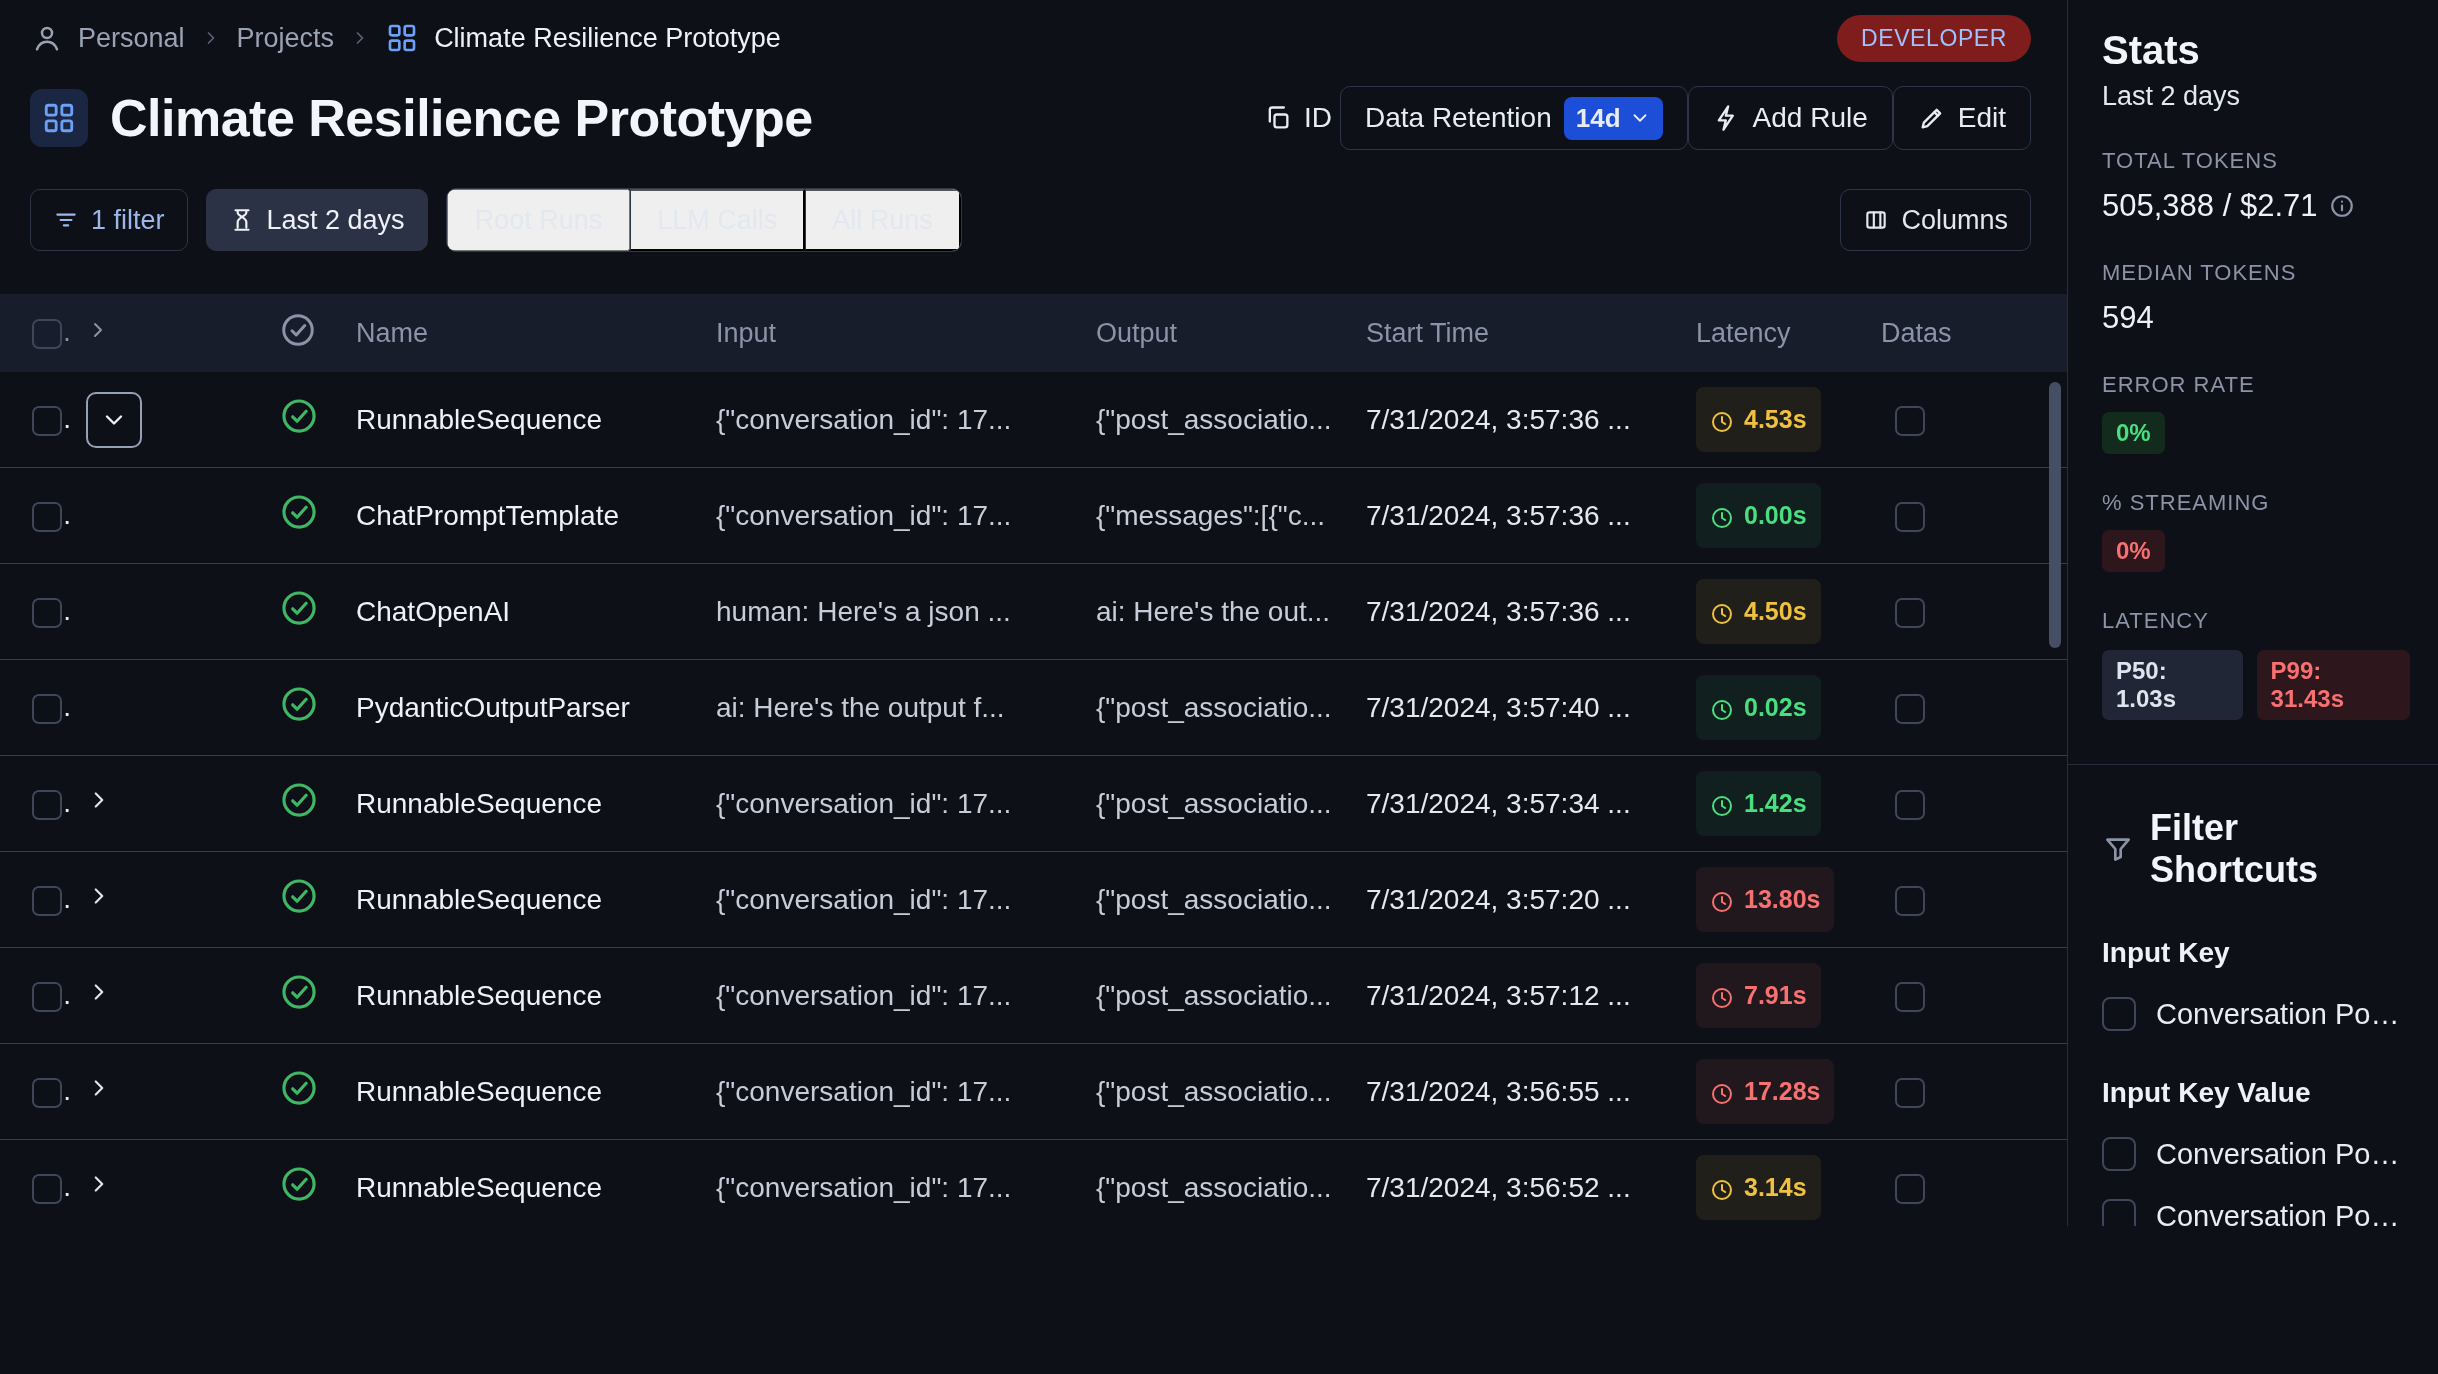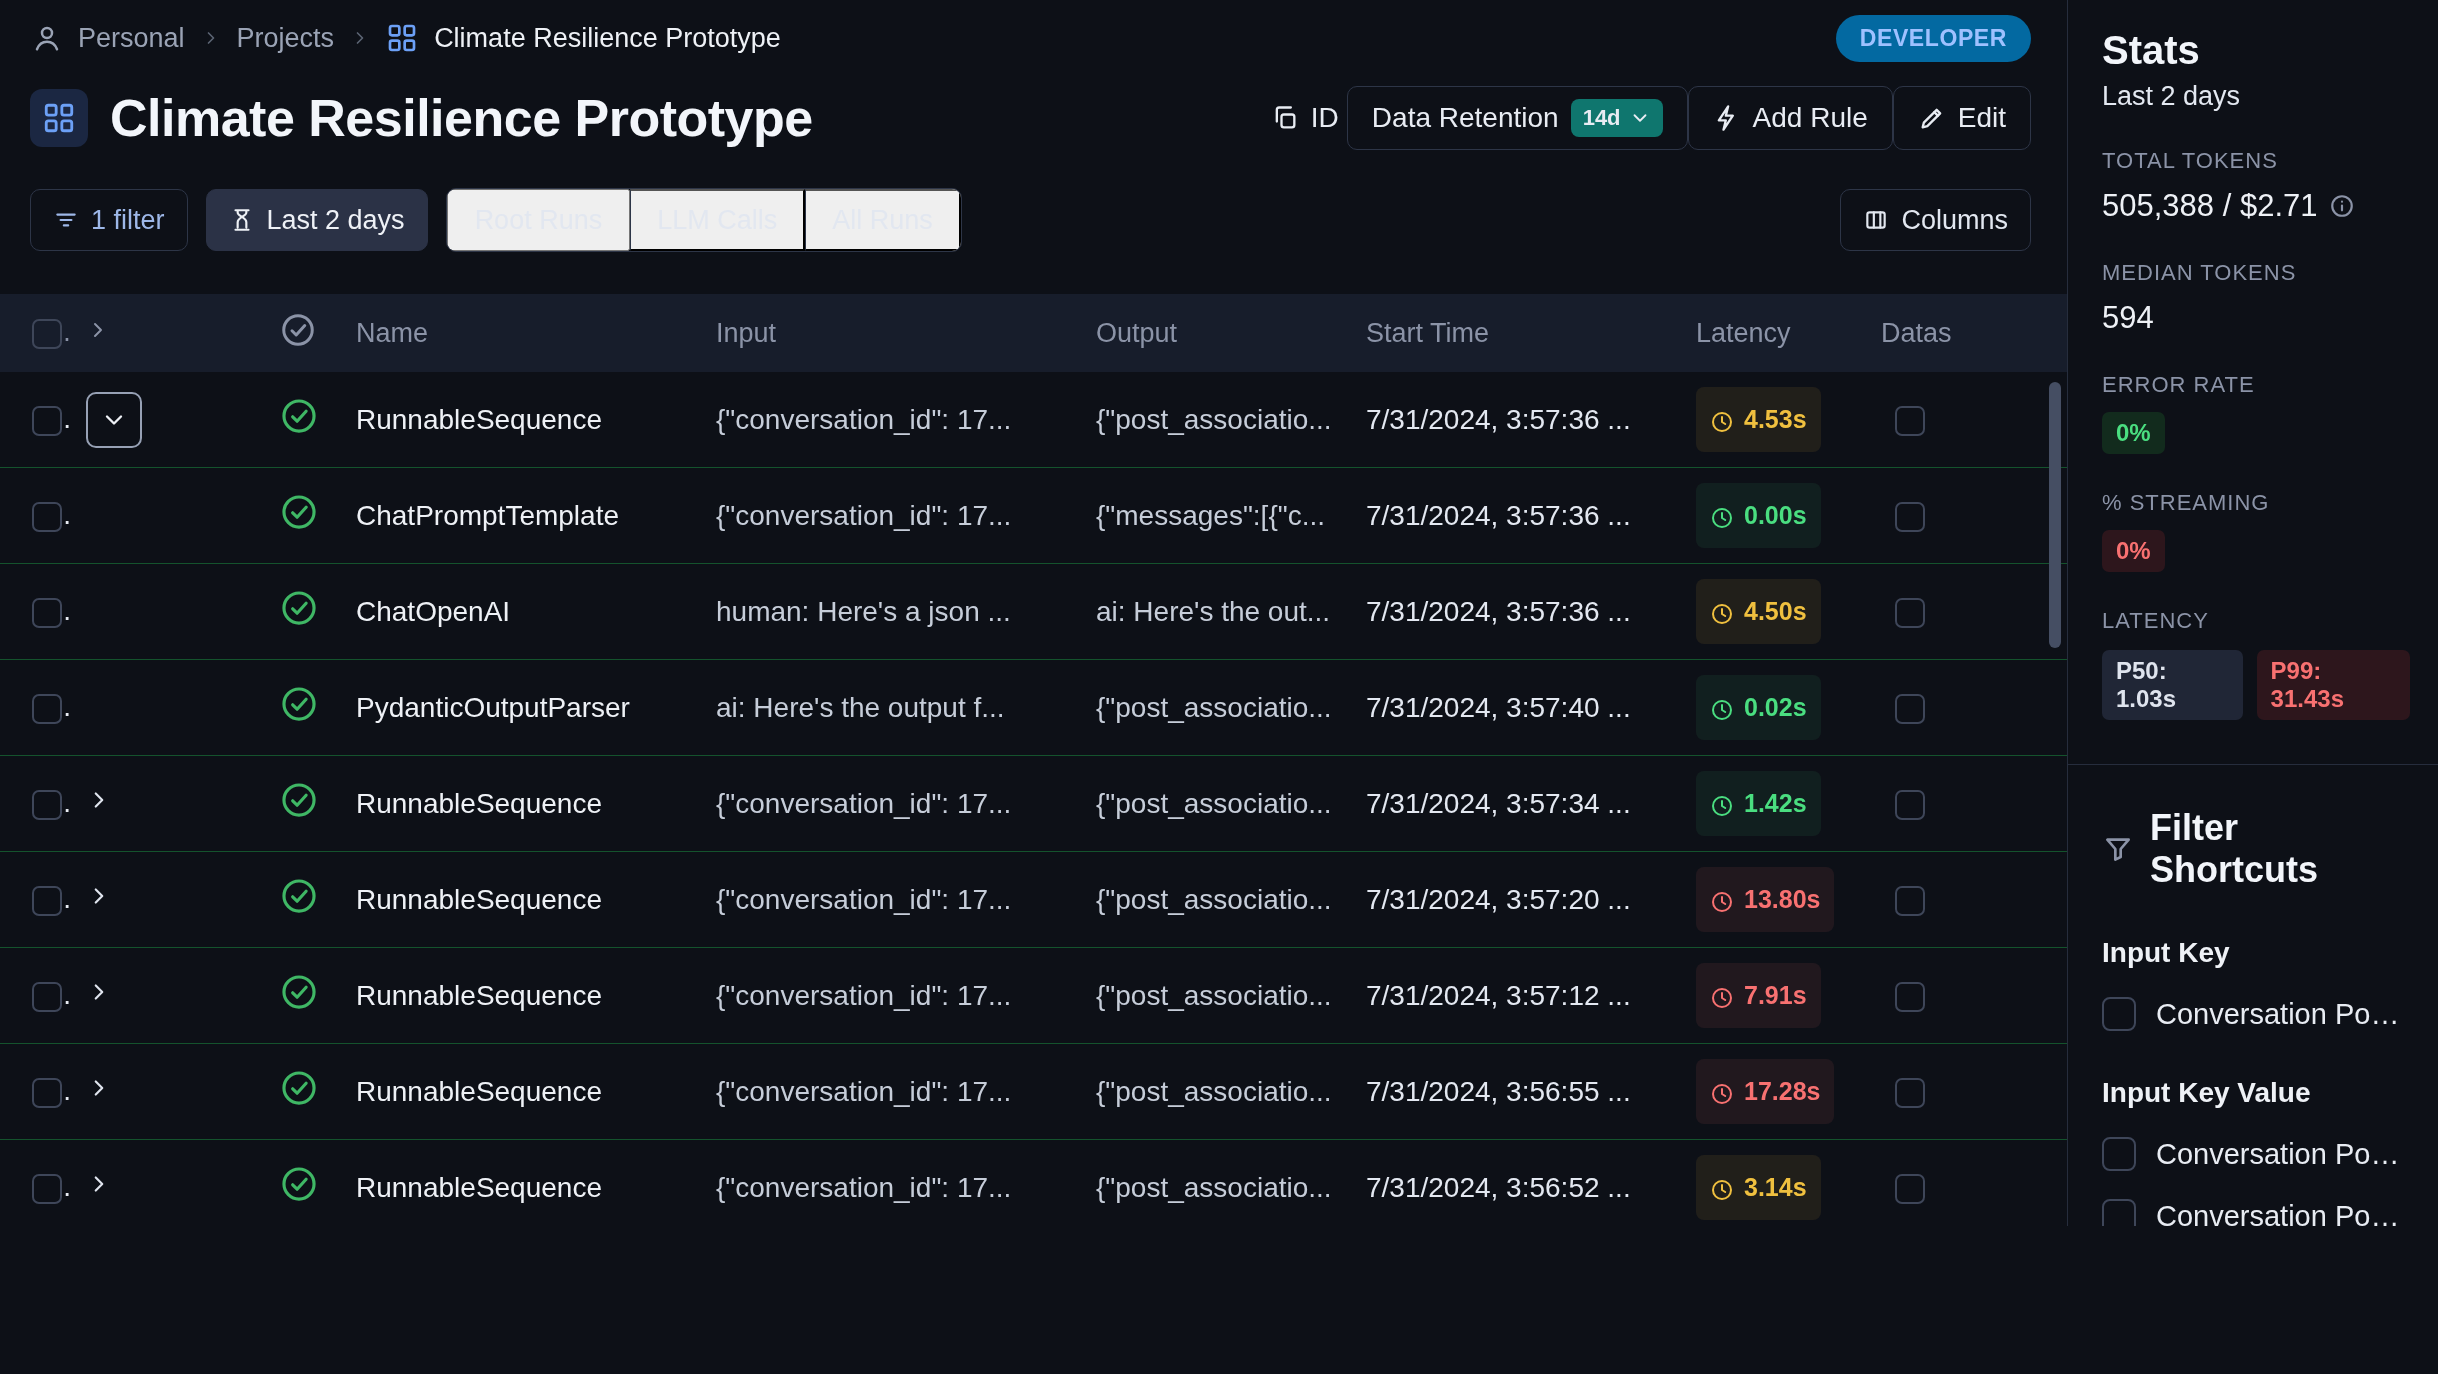--- a/index.html
+++ b/index.html
@@ -10,32 +10,32 @@
 
   svg.ic{fill:none;stroke:currentColor;stroke-width:2;stroke-linecap:round;stroke-linejoin:round;flex:none}
 
   
   .topbar{display:flex;align-items:center;height:76px;padding:0 36px 0 32px;gap:16px}
   .crumb{font-size:27px;color:#9aa3b5}
   .crumb.current{color:#eef1f6}
   .crumb-sep{width:20px;color:#5b6474}
   .person-ic{width:30px;color:#9aa3b5}
   .grid-ic-sm{width:32px;color:#6ca0f6}
-  .dev-badge{margin-left:auto;font-size:23px;font-weight:700;letter-spacing:.6px;color:#9ec1ff;background:#0369a1;padding:10px 24px;border-radius:999px}
+  .dev-badge{margin-left:auto;font-size:23px;font-weight:400;letter-spacing:.6px;color:#9ec1ff;background:#7f1d1d;padding:10px 24px;border-radius:999px}
 
   
   .title-row{display:flex;align-items:center;padding:10px 36px 0 30px;gap:22px}
   .title-icon{width:58px;height:58px;border-radius:12px;background:#1b2742;display:flex;align-items:center;justify-content:center;color:#6ca0f6}
   .title-icon svg{width:34px}
   h1{font-size:52px;font-weight:700;margin:0;letter-spacing:-.5px;color:#f2f5fa}
   .title-actions{margin-left:auto;display:flex;align-items:center;gap:0}
   .btn{display:inline-flex;align-items:center;gap:12px;height:64px;padding:0 24px;border:1px solid #2d3547;border-radius:10px;background:transparent;color:#e8ecf3;font-size:28px;white-space:nowrap}
   .btn svg{width:28px}
   .btn-ghost{border:none;padding:0 8px}
-  .chip{display:inline-flex;align-items:center;gap:8px;background:#0f766e;border-radius:8px;padding:6px 12px;font-size:22px;font-weight:600}
+  .chip{display:inline-flex;align-items:center;gap:8px;background:#1d4ed8;border-radius:8px;padding:6px 12px;font-size:26px;font-weight:600}
   .chip svg{width:22px}
 
   
   .tabs{display:flex;gap:56px;padding:30px 30px 0;border-bottom:1px solid #1f2533}
   .tab{font-size:30px;font-weight:600;color:#e8ecf3;padding-bottom:20px;border-bottom:4px solid transparent}
   .tab.active{color:#6ca0f6;border-bottom-color:#6ca0f6}
 
   
   .filter-bar{margin-top:38px;padding:0 36px 0 30px;display:flex;align-items:center;gap:18px}
   .fbtn{display:inline-flex;align-items:center;gap:12px;height:62px;padding:0 22px;border:1px solid #2d3547;border-radius:10px;font-size:27px;color:#e2e7f0;background:transparent}

